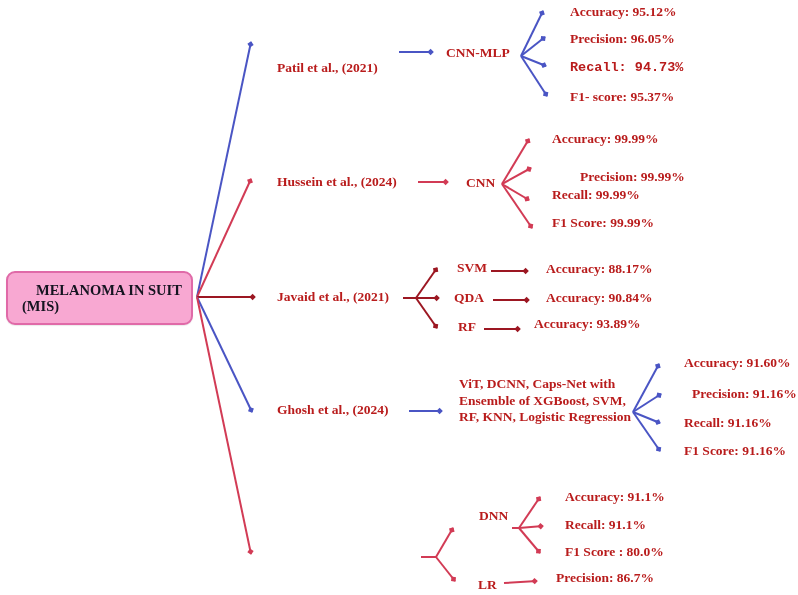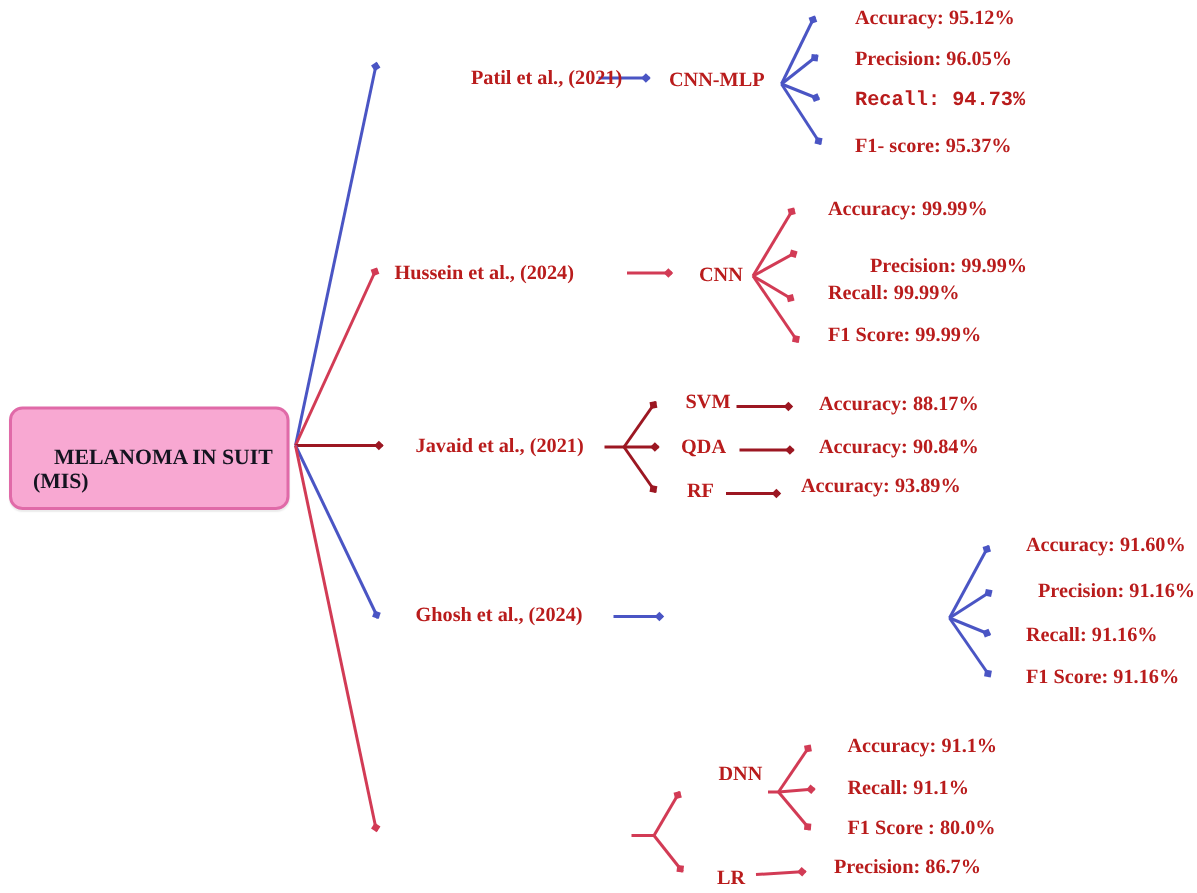--- a/index.html
+++ b/index.html
@@ -25,21 +25,21 @@
     line-height: 15px;
   }
   .lbl.wrap { white-space: normal; }
   .root-box {
     position: absolute;
     left: 6px; top: 271px;
     width: 163px; height: 37px;
     background: #f8a8d2;
     border: 2px solid #e06aa8;
     border-radius: 9px;
-    padding: 24px 6px 4px 14px;
+    padding: 9px 6px 4px 14px;
     font-weight: bold;
     font-size: 14.5px;
     line-height: 16px;
     color: #141420;
     text-indent: 14px;
     white-space: normal;
     box-shadow: 0 1px 1px rgba(0,0,0,0.08);
   }
   .model-block {
     width: 178px;
@@ -113,43 +113,44 @@
       <line class="wire crimson" x1="512" y1="528" x2="519" y2="528"></line>
       <line class="wire crimson" x1="519" y1="528" x2="540" y2="497" marker-end="url(#m-crimson)"></line>
       <line class="wire crimson" x1="519" y1="528" x2="543" y2="526" marker-end="url(#m-crimson)"></line>
       <line class="wire crimson" x1="519" y1="528" x2="540" y2="553" marker-end="url(#m-crimson)"></line>
       <line class="wire crimson" x1="504" y1="583" x2="537" y2="581" marker-end="url(#m-crimson)"></line>
     </g>
   </svg>
 
   <div class="root-box">MELANOMA IN SUIT (MIS)</div>
 
-  <div class="lbl" style="left:277px; top:44px;margin-left:37px;">Patil et al., (2021)</div>
+  <div class="lbl" style="left:277px; top:60px;">Patil et al., (2021)</div>
   <div class="lbl" style="left:446px; top:45px;">CNN-MLP</div>
   <div class="lbl" style="left:570px; top:4px;">Accuracy: 95.12%</div>
   <div class="lbl" style="left:570px; top:31px;">Precision: 96.05%</div>
   <div class="lbl" style="left:570px; top:60px;font-family:Liberation Mono, monospace;">Recall: 94.73%</div>
   <div class="lbl" style="left:570px; top:89px;">F1- score: 95.37%</div>
 
-  <div class="lbl" style="left:263px; top:174px;">Hussein et al., (2024)</div>
+  <div class="lbl" style="left:277px; top:174px;">Hussein et al., (2024)</div>
   <div class="lbl" style="left:466px; top:175px;">CNN</div>
   <div class="lbl" style="left:552px; top:131px;">Accuracy: 99.99%</div>
   <div class="lbl" style="left:552px; top:169px;margin-left:28px;">Precision: 99.99%</div>
   <div class="lbl" style="left:552px; top:187px;">Recall: 99.99%</div>
   <div class="lbl" style="left:552px; top:215px;">F1 Score: 99.99%</div>
 
   <div class="lbl" style="left:277px; top:289px;">Javaid et al., (2021)</div>
   <div class="lbl" style="left:457px; top:260px;">SVM</div>
   <div class="lbl" style="left:454px; top:290px;text-align:right;">QDA</div>
   <div class="lbl" style="left:458px; top:319px;">RF</div>
   <div class="lbl" style="left:546px; top:261px;">Accuracy: 88.17%</div>
   <div class="lbl" style="left:546px; top:290px;">Accuracy: 90.84%</div>
   <div class="lbl" style="left:534px; top:316px;">Accuracy: 93.89%</div>
 
   <div class="lbl" style="left:277px; top:402px;">Ghosh et al., (2024)</div>
+  <div class="lbl wrap model-block" style="left:459px; top:376px;">ViT, DCNN, Caps-Net with Ensemble of XGBoost, SVM, RF, KNN, Logistic Regression</div>
   <div class="lbl" style="left:684px; top:355px;text-align:right;">Accuracy: 91.60%</div>
   <div class="lbl" style="left:692px; top:386px;">Precision: 91.16%</div>
   <div class="lbl" style="left:684px; top:415px;">Recall: 91.16%</div>
   <div class="lbl" style="left:684px; top:443px;">F1 Score: 91.16%</div>
 
   <div class="lbl" style="left:479px; top:508px;">DNN</div>
   <div class="lbl" style="left:478px; top:577px;">LR</div>
   <div class="lbl" style="left:565px; top:489px;">Accuracy: 91.1%</div>
   <div class="lbl" style="left:565px; top:517px;">Recall: 91.1%</div>
   <div class="lbl" style="left:565px; top:544px;">F1 Score : 80.0%</div>

